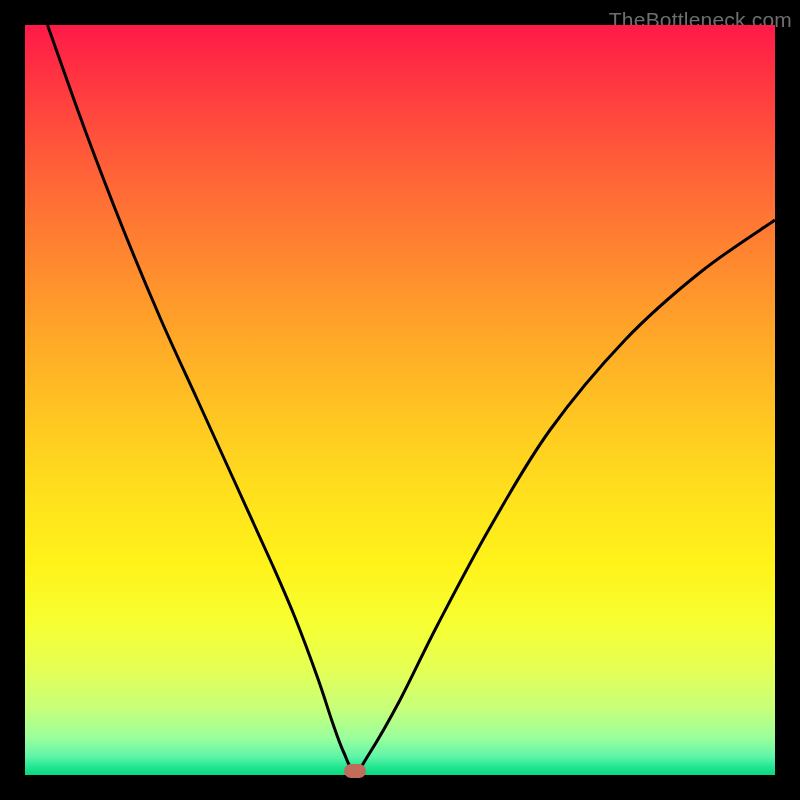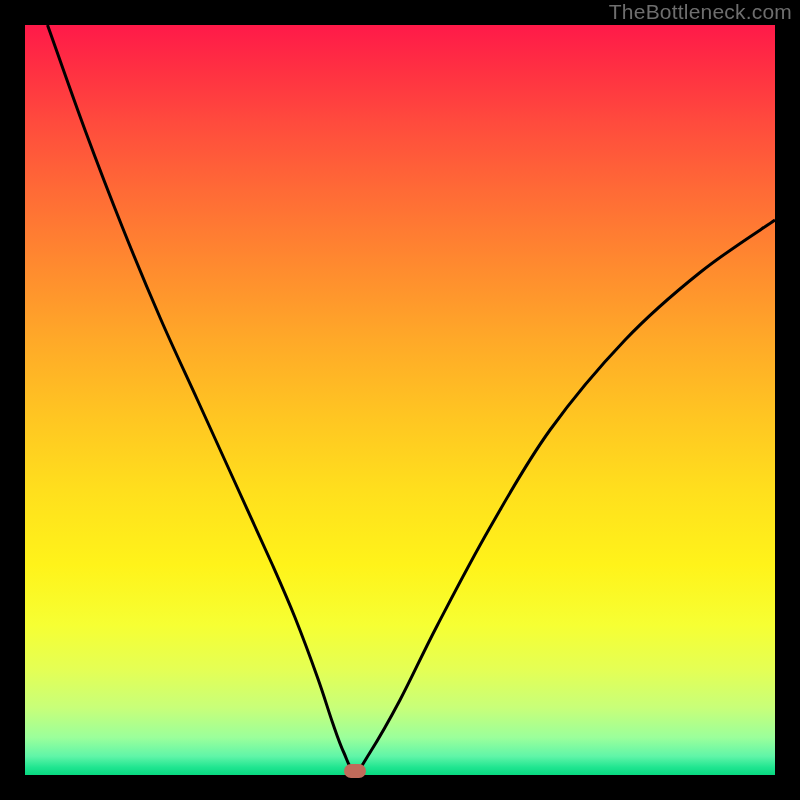--- a/index.html
+++ b/index.html
@@ -13,21 +13,21 @@
   }
   .frame {
     position: absolute;
     left: 0; top: 0;
     width: 800px;
     height: 800px;
     background: #000;
   }
   .watermark {
     position: absolute;
-    top: 0;
+    top: 8px;
     right: 8px;
     color: #6e6e6e;
     font-size: 21px;
     font-weight: 500;
     letter-spacing: 0.2px;
   }
   .plot-area {
     position: absolute;
     left: 25px;
     top: 25px;

